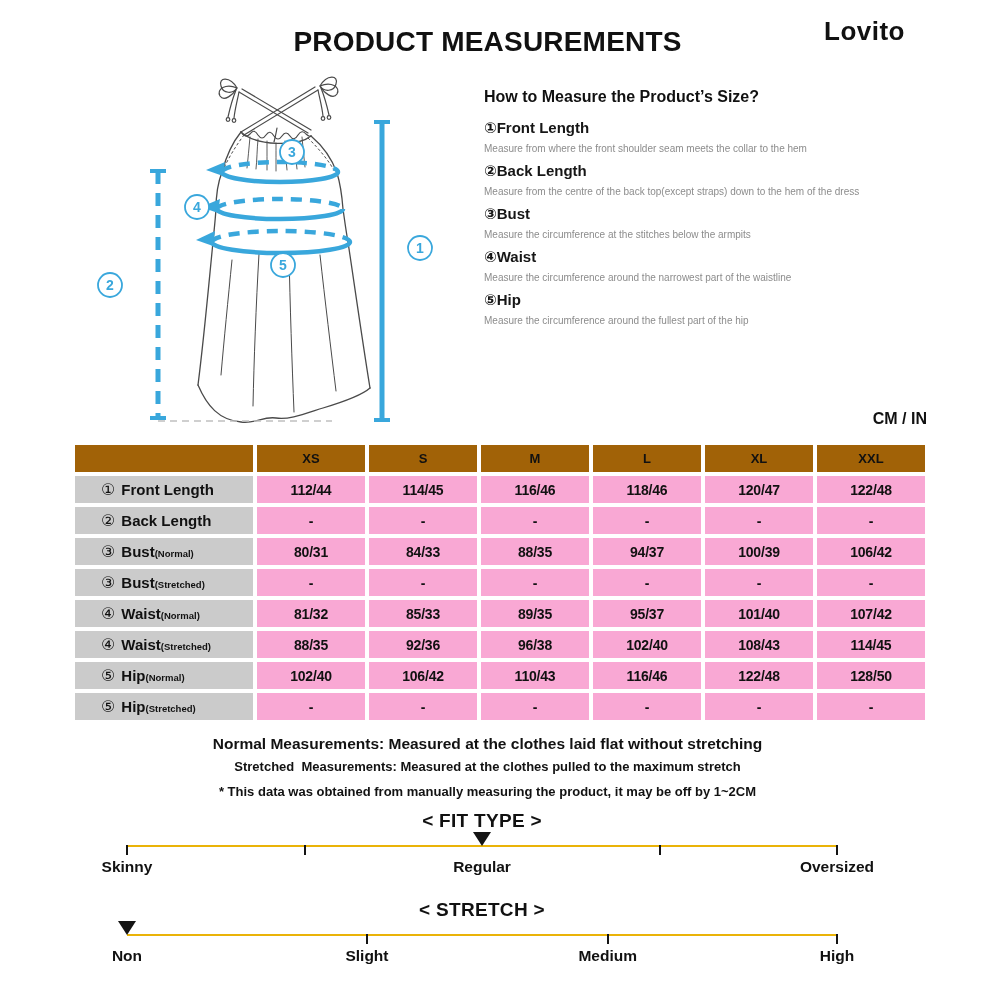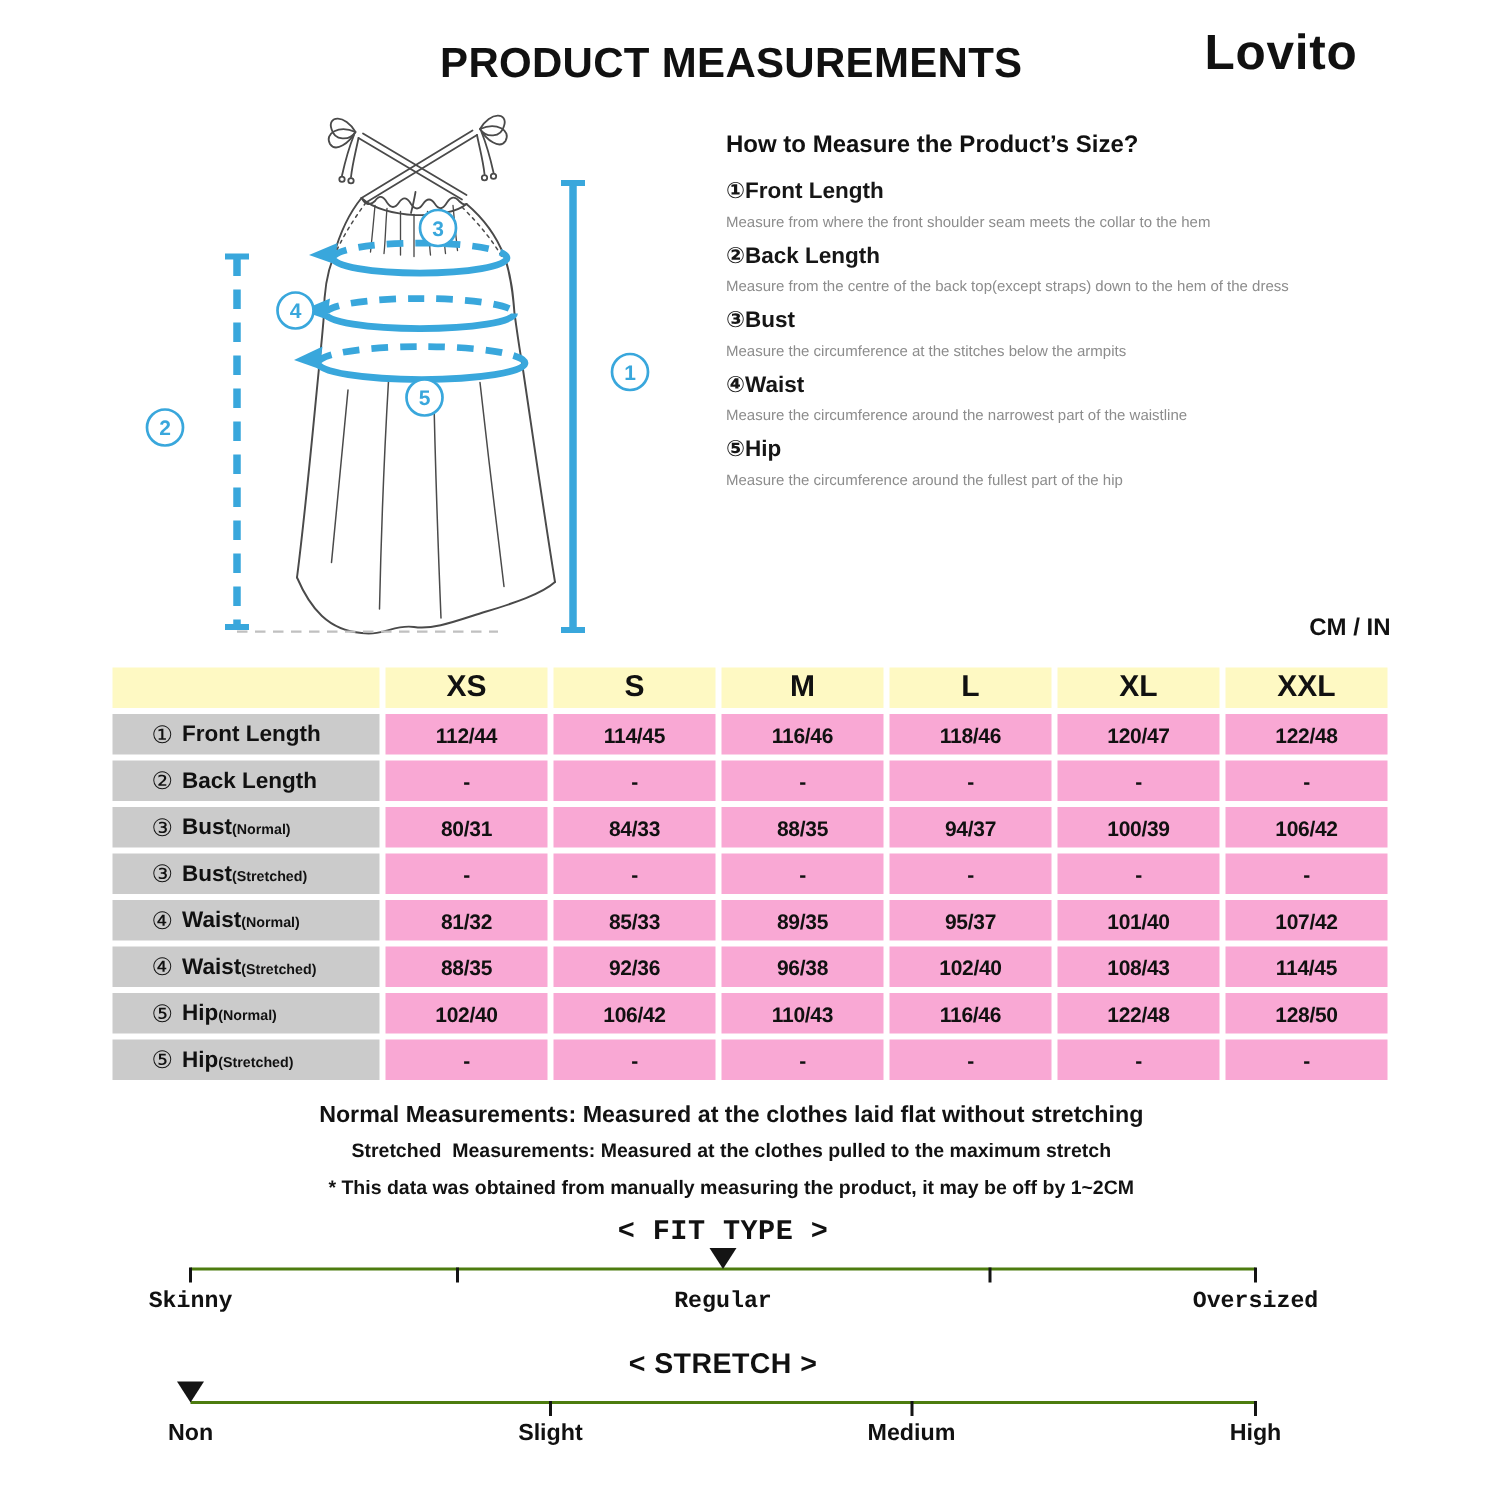--- a/index.html
+++ b/index.html
@@ -1,53 +1,53 @@
 <!DOCTYPE html>
 <html><head>
 <meta charset="utf-8">
 <style>
   html,body { margin:0; padding:0; background:#fff; }
   .canvas { position:relative; width:1000px; height:1000px; background:#fff; overflow:hidden;
             font-family:"Liberation Sans","DejaVu Sans",sans-serif; color:#111; }
 
   .page-title { position:absolute; top:26px; left:0; width:975px; text-align:center;
                 font-size:28px; font-weight:800; letter-spacing:.2px; }
-  .logo { position:absolute; top:16px; right:95px; font-size:33px; font-weight:800; letter-spacing:.5px; }
+  .logo { position:absolute; top:16px; right:95px; font-size:26px; font-weight:800; letter-spacing:.5px; }
 
   .diagram { position:absolute; left:80px; top:75px; }
 
   .howto { position:absolute; left:484px; top:88px; width:424px; }
   .howto-title { font-size:16px; font-weight:800; margin-bottom:11px; }
   .howto-item-head { font-size:15px; font-weight:700; line-height:21px; color:#161616; }
   .howto-item-desc { font-size:10px; color:#8c8c8c; line-height:22px; }
 
   .units { position:absolute; top:410px; right:73px; font-size:16px; font-weight:800; }
 
   .mtable { position:absolute; left:75px; top:445px; width:850px; display:grid;
             grid-template-columns:178px repeat(6,1fr); gap:4px; }
   .cell { height:27px; display:flex; align-items:center; justify-content:center;
           font-size:14px; box-sizing:border-box; }
-  .cell.head { background:#fef9c3; font-weight:700; font-size:20px; }
+  .cell.head { background:#a16207; font-weight:700; font-size:13px; }
   .cell.rowlabel { background:#cbcbcb; justify-content:flex-start; padding-left:26px;
                    font-weight:600; font-size:15px; white-space:nowrap; }
   .cell.val { background:#f9a8d4; font-weight:700; letter-spacing:-.2px; }
   .rnum { margin-right:6px; font-weight:400; font-size:16px; }
   .rsub { font-size:9.5px; font-weight:700; position:relative; top:2px; }
 
   .note { position:absolute; left:0; width:975px; text-align:center; font-weight:600;
           white-space:pre-wrap; color:#121212; }
   #note1 { top:735px; font-size:15.5px; }
   #note2 { top:759px; font-size:13px; }
   #note3 { top:784px; font-size:13px; }
 
   .scale-wrap { position:absolute; width:710px; }
-  #fit-wrap { left:127px; top:810px;font-family:Liberation Mono, monospace; }
+  #fit-wrap { left:127px; top:810px; }
   #stretch-wrap { left:127px; top:899px; }
   .s-title { text-align:center; font-size:19px; font-weight:800; height:26px; letter-spacing:.3px; }
-  .s-track { position:relative; margin-top:9px; height:2px; background:#4d7c0f; }
+  .s-track { position:relative; margin-top:9px; height:2px; background:#eab308; }
   .s-tick { position:absolute; top:0; width:2px; height:10px; background:#141414; }
   .s-marker { position:absolute; top:-13px; width:0; height:0; border-left:9px solid transparent;
               border-right:9px solid transparent; border-top:14px solid #141414;
               transform:translateX(-50%); }
   .s-label { position:absolute; top:13px; transform:translateX(-50%); font-size:15.5px;
              font-weight:700; white-space:nowrap; }
 </style>
 </head>
 <body>
 

